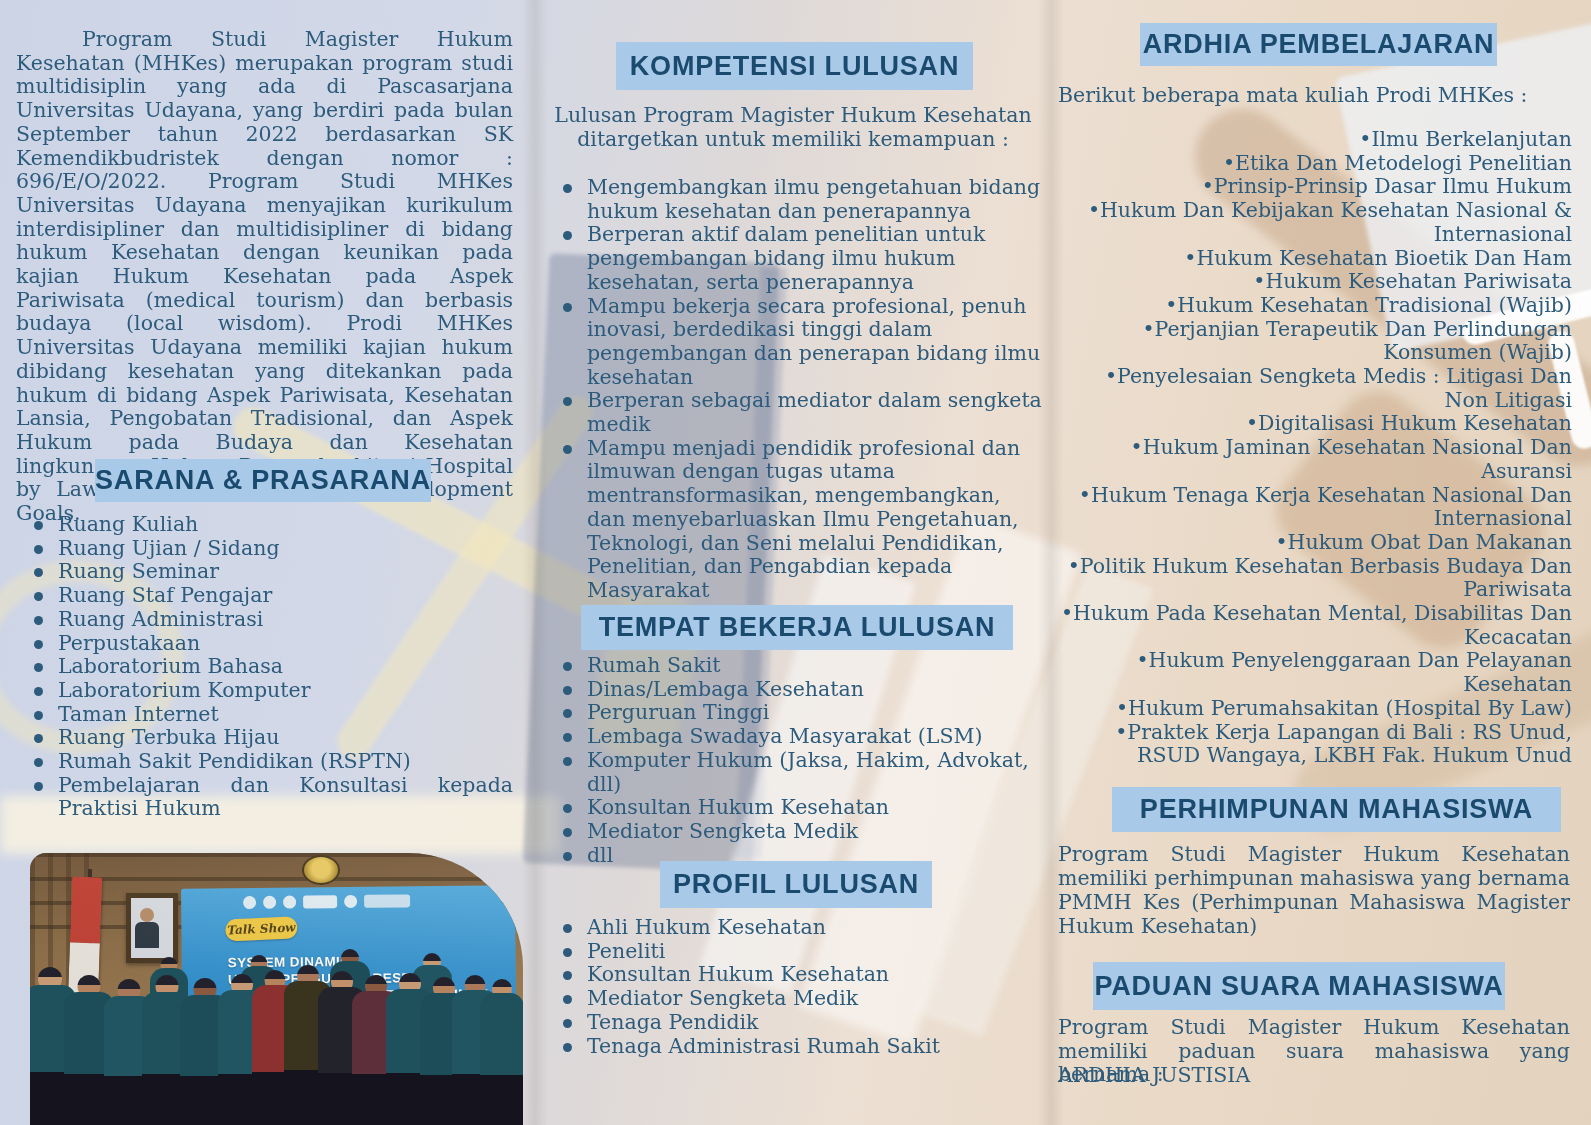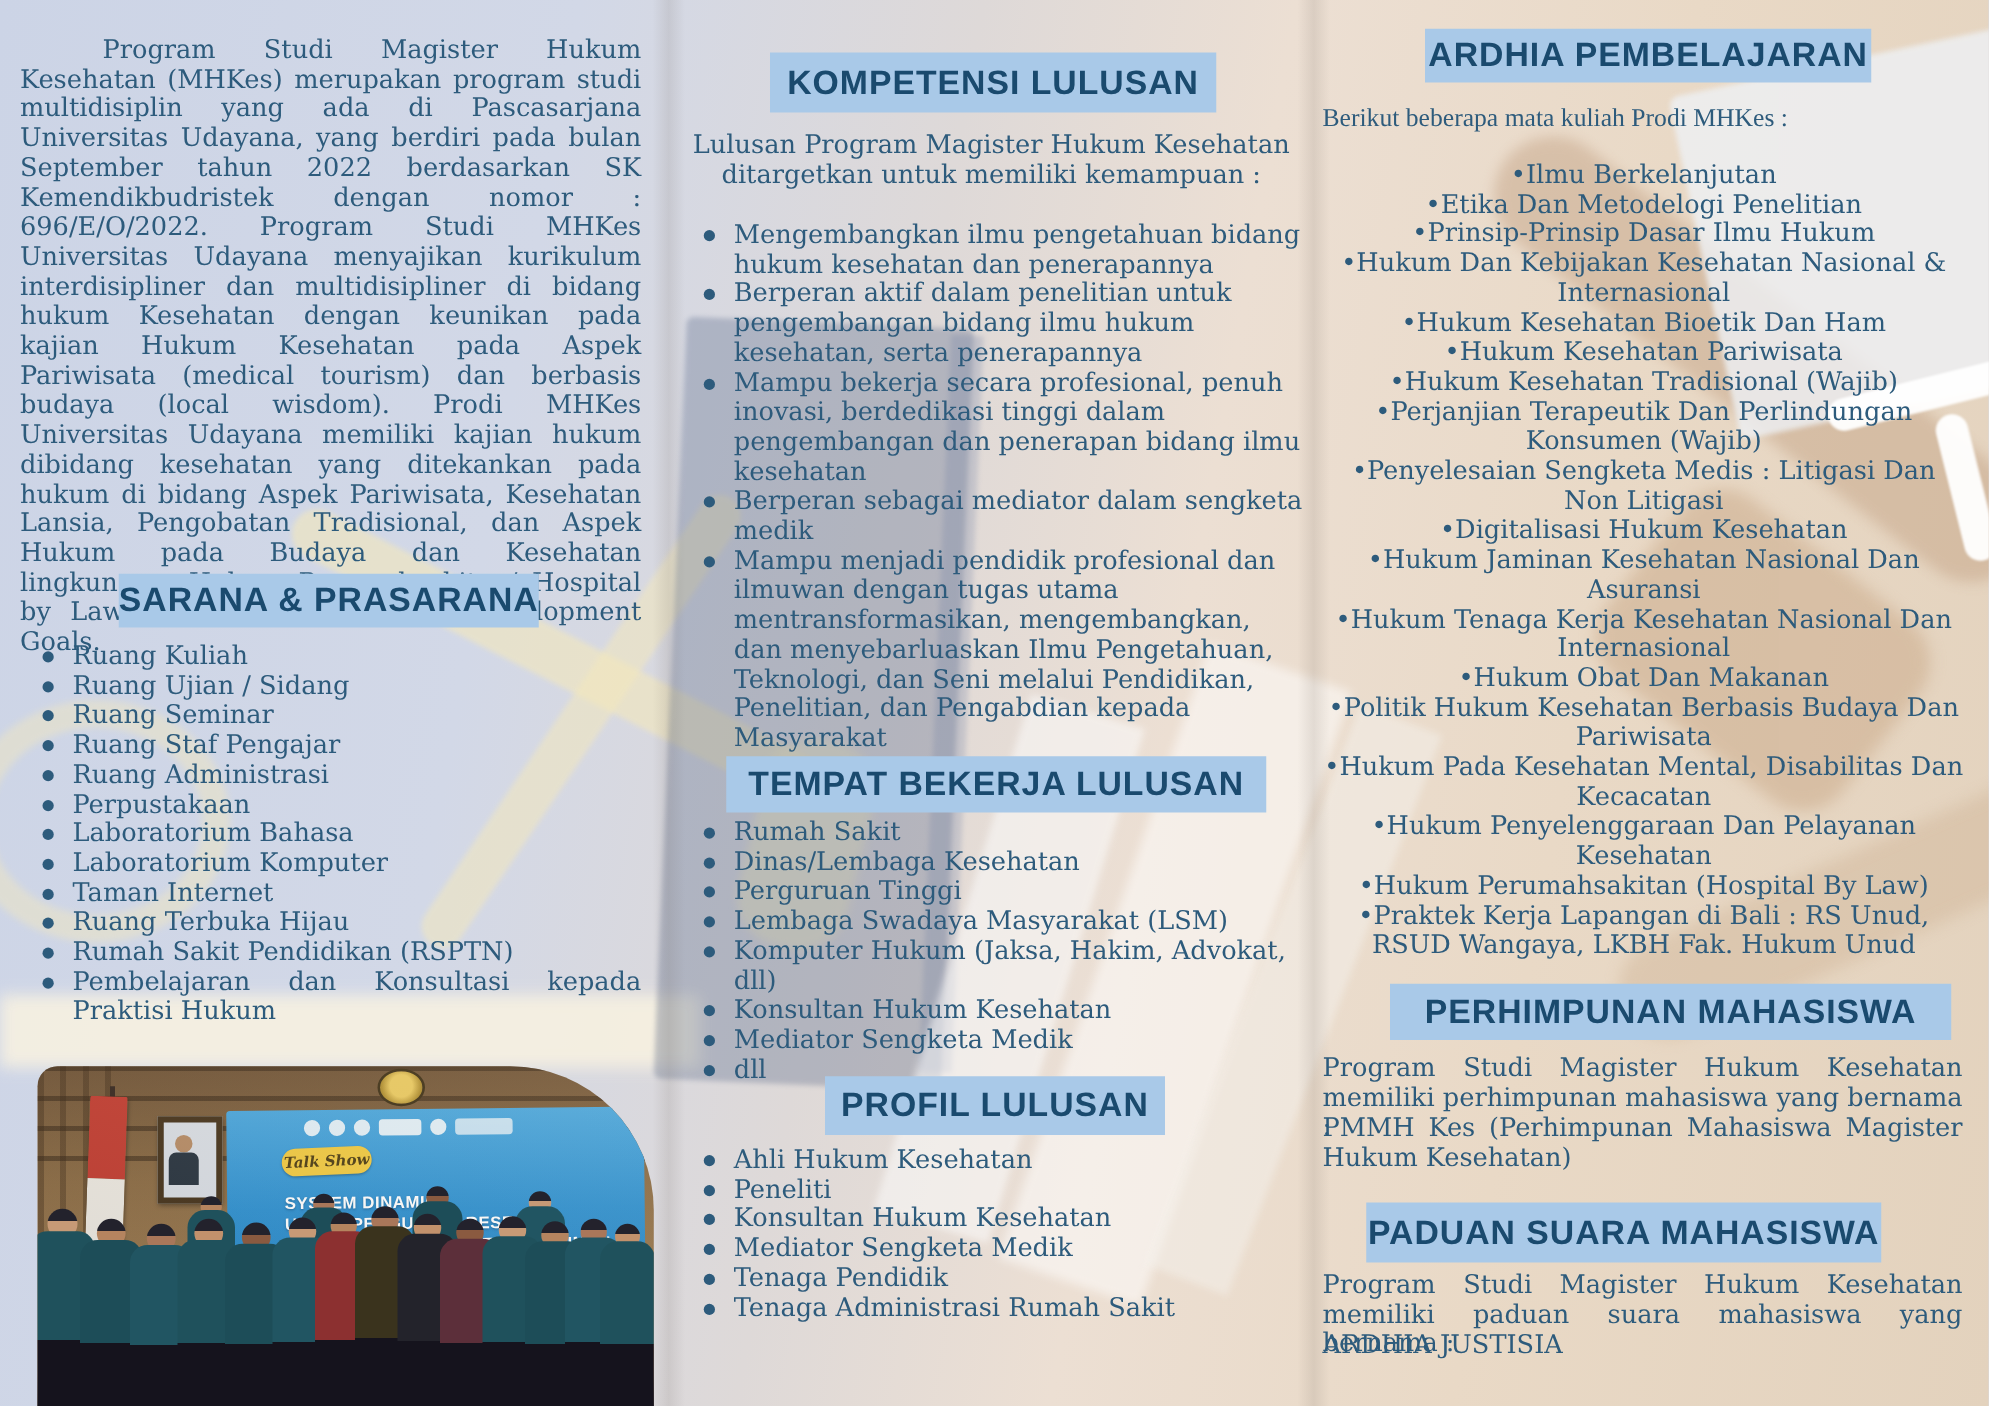--- a/index.html
+++ b/index.html
@@ -42,21 +42,21 @@
   .justify{text-align:justify;}
   .intro-para{text-indent:66px;}
 
   
   ul.dot li{position:relative;padding-left:42px;}
   ul.dot li::before{content:"";position:absolute;left:18px;top:8px;width:9px;height:9px;border-radius:50%;background:#2d5b7c;}
   ul.dot.sarana li{text-align:justify;}
 
   
   ul.flat li::before{content:"\2022 ";}
-  ul.flat li{text-align:center;}
+  ul.flat li{text-align:right;}
 
   .centered{text-align:center;}
 
   
   #photo{position:absolute;left:30px;top:853px;width:493px;height:272px;z-index:3;
      border-radius:16px 115px 0 0;overflow:hidden;background:linear-gradient(180deg,#6d5134 0%,#8a6a42 34%,#9c7a4f 70%,#a8855b 100%);}
   .wall-lines{position:absolute;left:0;top:0;width:100%;height:92px;
      background:repeating-linear-gradient(180deg,rgba(35,22,10,.45) 0 4px,transparent 4px 24px);}
   .wall-vert{position:absolute;left:0;top:0;width:70px;height:100%;
      background:repeating-linear-gradient(90deg,rgba(50,32,15,.35) 0 5px,transparent 5px 18px);}
@@ -300,21 +300,21 @@
     <li>Konsultan Hukum Kesehatan</li>
     <li>Mediator Sengketa Medik</li>
     <li>Tenaga Pendidik</li>
     <li>Tenaga Administrasi Rumah Sakit</li>
   </ul>
 
 <div class="section-header" style="left:1140px;top:23px;width:357px;height:43px;">
   <span>ARDHIA PEMBELAJARAN</span>
 </div>
 
-<p class="abs body-text" style="left:1058px;top:84px;width:512px;font-family:Liberation Serif, serif;">Berikut beberapa mata kuliah Prodi MHKes :</p>
+<p class="abs body-text" style="left:1058px;top:84px;width:512px;">Berikut beberapa mata kuliah Prodi MHKes :</p>
 
 <ul class="abs body-text flat" style="left:1058px;top:128px;width:514px;">
     <li>Ilmu Berkelanjutan</li>
     <li>Etika Dan Metodelogi Penelitian</li>
     <li>Prinsip-Prinsip Dasar Ilmu Hukum</li>
     <li>Hukum Dan Kebijakan Kesehatan Nasional &amp; Internasional</li>
     <li>Hukum Kesehatan Bioetik Dan Ham</li>
     <li>Hukum Kesehatan Pariwisata</li>
     <li>Hukum Kesehatan Tradisional (Wajib)</li>
     <li>Perjanjian Terapeutik Dan Perlindungan Konsumen (Wajib)</li>

